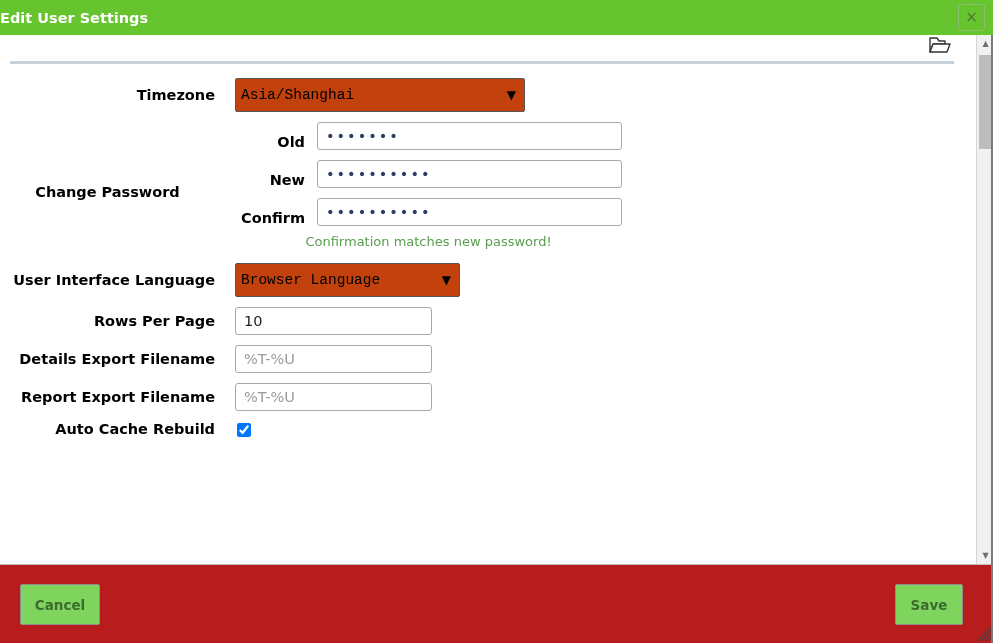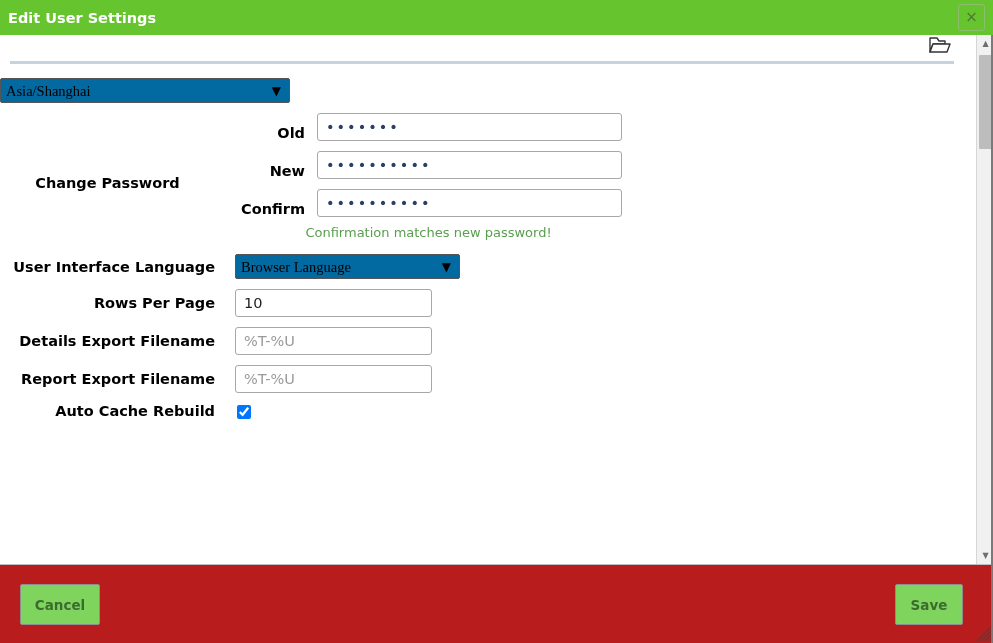--- a/index.html
+++ b/index.html
@@ -34,21 +34,21 @@
     background: #66c42e;
     position: relative;
     flex: 0 0 auto;
     display: flex;
     align-items: center;
   }
   #titlebar-text {
     color: #ffffff;
     font-weight: bold;
     font-size: 14.5px;
-    padding-left: 8px;
+    padding-left: 0;
     letter-spacing: 0px;
     white-space: nowrap;
   }
   #close-button {
     position: absolute;
     right: 8px;
     top: 4px;
     width: 27px;
     height: 27px;
     border: 1px solid #8fbd6e;
@@ -121,27 +121,27 @@
     padding-right: 20px;
     font-weight: bold;
     font-size: 14.5px;
     color: #000000;
     box-sizing: border-box;
     white-space: nowrap;
   }
   .fld { flex: 0 0 auto; }
 
   select.combo {
-    font-family: Liberation Serif, serif;
+    font-family: Liberation Mono, monospace;
     font-size: 14.5px;
     color: #000000;
-    background: #0369a1;
+    background: #c2410c;
     border: 1px solid #555555;
     border-radius: 2px;
-    height: 25px;
+    height: 34px;
     padding: 2px 4px 2px 5px;
     box-sizing: border-box;
     -webkit-appearance: none;
     appearance: none;
   }
   .combo-wrap {
     position: relative;
     display: inline-block;
   }
   .combo-arrow {
@@ -315,20 +315,21 @@
             <path d="M2,3 L9,3 L11,6 L17,6 L17,9 L5,9 L2,17 Z" fill="#ffffff" stroke="#333333" stroke-width="1.4" stroke-linejoin="round"></path>
             <path d="M5,9 L22,9 L19,17 L2,17 Z" fill="#ffffff" stroke="#333333" stroke-width="1.4" stroke-linejoin="round"></path>
           </svg>
         </span>
       </div>
       <div id="section-rule"></div>
 
       <div id="form">
 
         <div class="row">
+          <div class="lbl">Timezone</div>
           <div class="fld combo-wrap">
             <select class="combo" id="timezone-select">
               <option>Asia/Shanghai</option>
             </select>
             <span class="combo-arrow">▼</span>
           </div>
         </div>
 
         <div id="password-block">
           <div id="password-label">Change Password</div>

